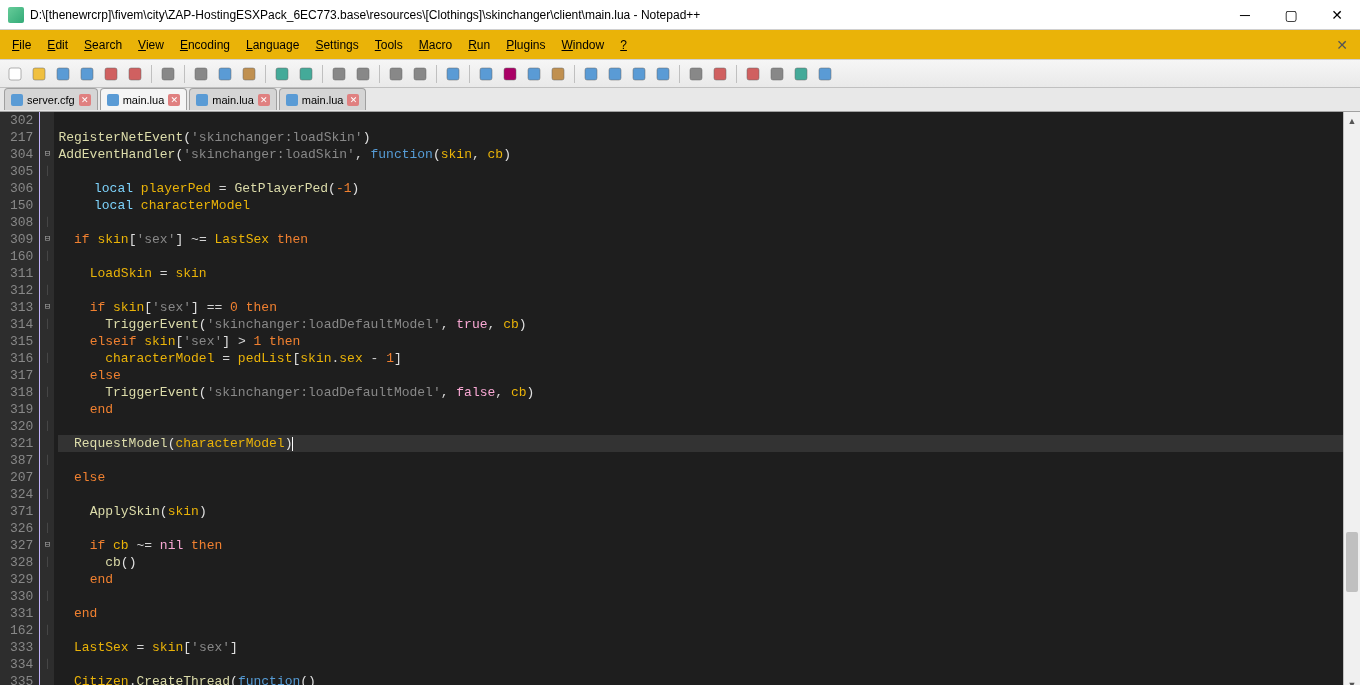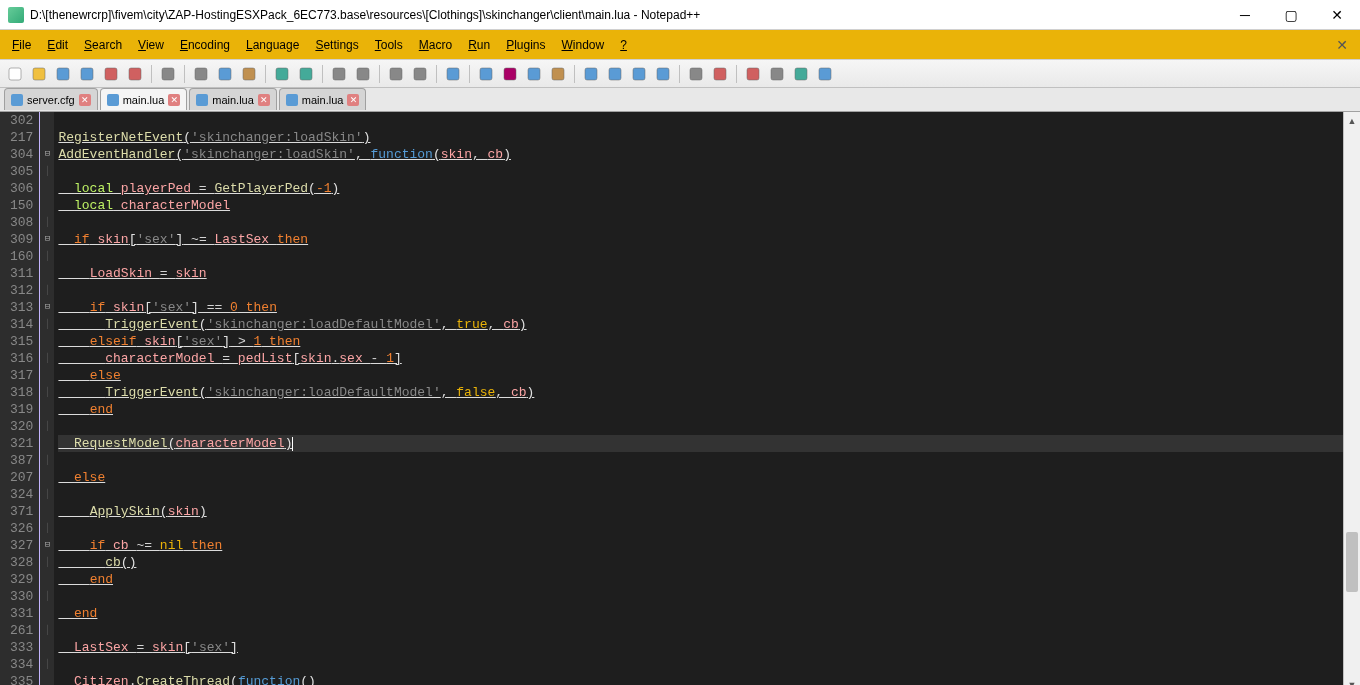--- a/index.html
+++ b/index.html
@@ -28,32 +28,32 @@
 .tab-icon { width: 12px; height: 12px; background: #5a9bd5; border-radius: 2px; }
 
 .editor-wrap { position: relative; height: calc(685px - 30px - 22px - 28px - 24px); display: flex; }
 .editor { flex: 1; background: #1e1e1e; color: #dcdcdc; font-family: Consolas, "Courier New", monospace; font-size: 13px; line-height: 17px; display: flex; overflow: hidden; }
 .gutter { background: #2d2d2d; color: #888; text-align: left; padding: 0 6px 0 10px; user-select: none; border-right: 1px solid #c4b5fd; }
 .gutter .ln { height: 17px; }
 .fold-col { width: 14px; background: #2d2d2d; }
 .fold-col .fold { height: 17px; display: flex; align-items: center; justify-content: center; color: #888; font-size: 9px; }
 .fold-col .fold.box { color: #aaa; }
 .code { flex: 1; padding-left: 4px; white-space: pre; }
-.code .row { height: 17px; text-decoration: underline; }
+.code .row { height: 17px; }
 .code .row.cur { background: #333; }
 .t-kw { color: #569cd6; }
 .t-str { color: #888; }
-.t-fn { color: #fca5a5; }
+.t-fn { color: #eab308; }
 .t-call { color: #dcdcaa; }
 .t-num { color: #f08030; }
 .t-op { color: #d4d4d4; }
-.t-bool { color: #eab308; }
+.t-bool { color: #f9a8d4; }
 .t-paren { color: #e0e0e0; }
 .t-ctrl { color: #f08030; }
-.t-local { color: #bef264; }
+.t-local { color: #7dd3fc; margin-left: 20px; }
 .scrollbar-v { width: 17px; background: #f0f0f0; border-left: 1px solid #c0c0c0; position: relative; }
 .scroll-thumb { position: absolute; left: 2px; right: 2px; top: 420px; height: 60px; background: #c0c0c0; border-radius: 2px; }
 .scroll-arrow { position: absolute; left: 0; right: 0; height: 17px; display: flex; align-items: center; justify-content: center; font-size: 9px; color: #555; background: #f0f0f0; cursor: pointer; }
 .scroll-arrow.up { top: 0; }
 .scroll-arrow.down { bottom: 0; }
 
 .caret { display: inline-block; width: 1px; height: 14px; background: #fff; vertical-align: middle; }
 </style>
 </head>
 <body>
@@ -302,21 +302,21 @@
         <div class="ln">387</div>
         <div class="ln">207</div>
         <div class="ln">324</div>
         <div class="ln">371</div>
         <div class="ln">326</div>
         <div class="ln">327</div>
         <div class="ln">328</div>
         <div class="ln">329</div>
         <div class="ln">330</div>
         <div class="ln">331</div>
-        <div class="ln">261</div>
+        <div class="ln">162</div>
         <div class="ln">333</div>
         <div class="ln">334</div>
         <div class="ln">335</div>
         <div class="ln">336</div>
       </div>
     <div class="fold-col" id="foldcol">
         <div class="fold"></div>
         <div class="fold"></div>
         <div class="fold box">⊟</div>
         <div class="fold">

